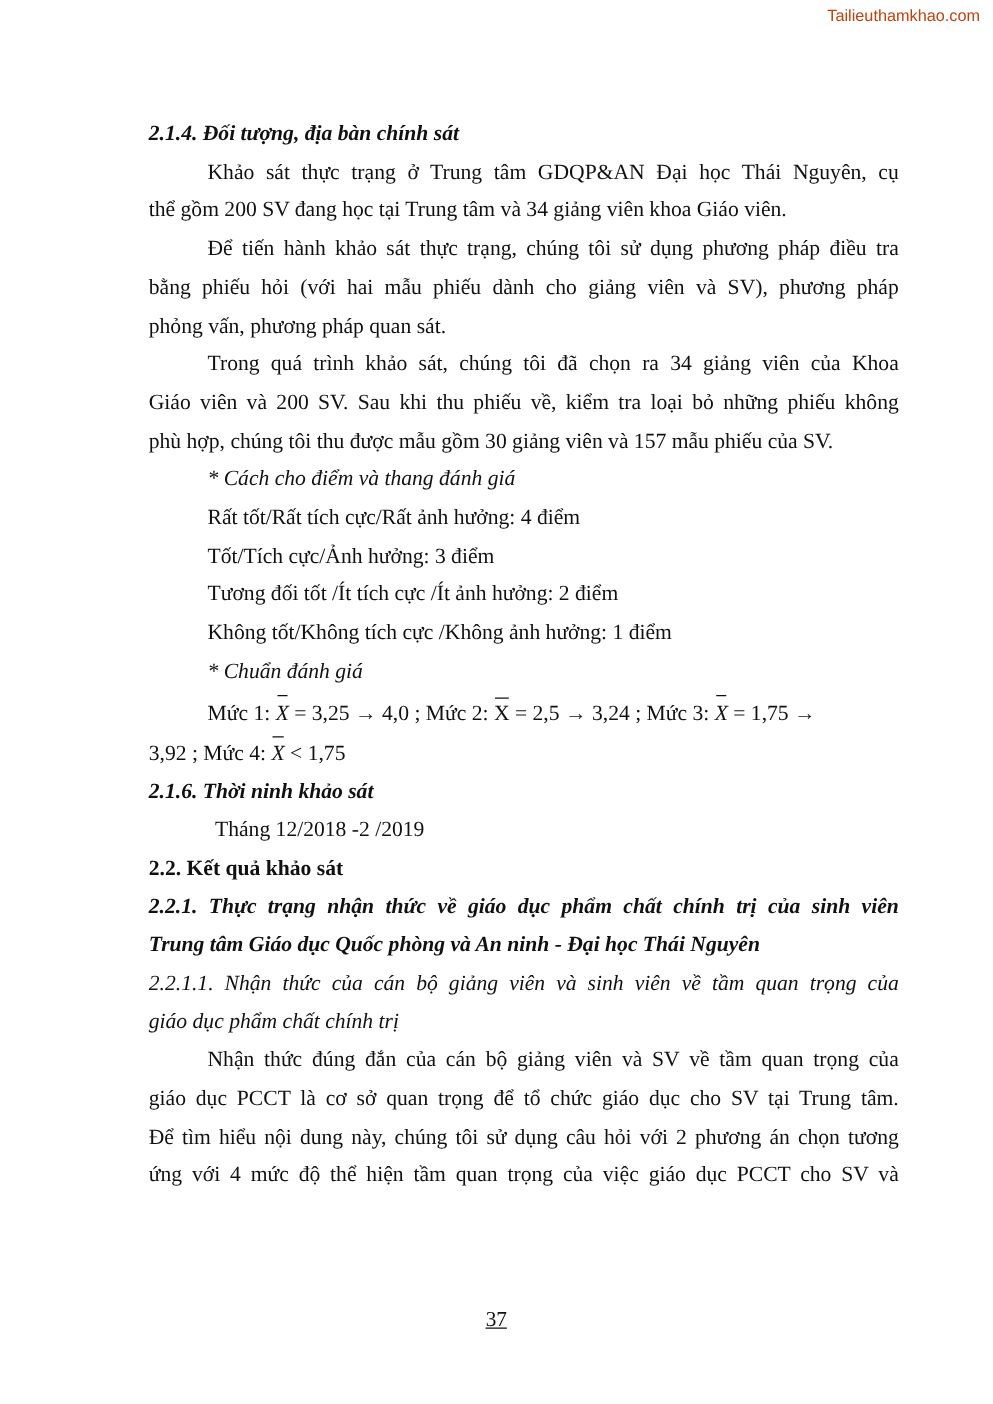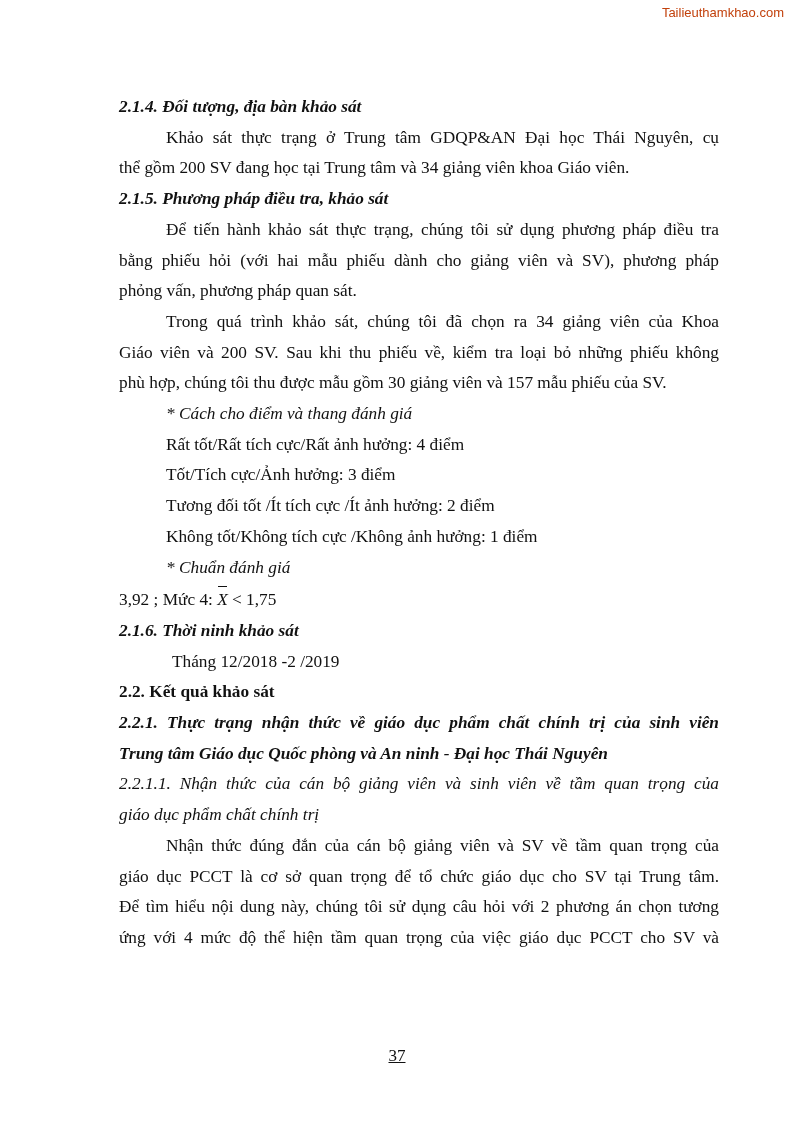--- a/index.html
+++ b/index.html
@@ -89,40 +89,40 @@
       text-decoration: underline;
     }
   </style>
 </head>
 <body>
 
 <div class="watermark">Tailieuthamkhao.com</div>
 
 <div class="content">
 
-  <span class="line h-bi">2.1.4. Đối tượng, địa bàn khảo sát</span>
+  <span class="line h-bi">2.1.4. Đối tượng, địa bàn chính sát</span>
   <span class="line just indent">Khảo sát thực trạng ở Trung tâm GDQP&amp;AN Đại học Thái Nguyên, cụ</span>
   <span class="line">thể gồm 200 SV đang học tại Trung tâm và 34 giảng viên khoa Giáo viên.</span>
 
-  <span class="line h-bi">2.1.5. Phương pháp điều tra, khảo sát</span>
   <span class="line just indent">Để tiến hành khảo sát thực trạng, chúng tôi sử dụng phương pháp điều tra</span>
   <span class="line just">bằng phiếu hỏi (với hai mẫu phiếu dành cho giảng viên và SV), phương pháp</span>
   <span class="line">phỏng vấn, phương pháp quan sát.</span>
 
   <span class="line just indent">Trong quá trình khảo sát, chúng tôi đã chọn ra 34 giảng viên của Khoa</span>
   <span class="line just">Giáo viên và 200 SV. Sau khi thu phiếu về, kiểm tra loại bỏ những phiếu không</span>
   <span class="line">phù hợp, chúng tôi thu được mẫu gồm 30 giảng viên và 157 mẫu phiếu của SV.</span>
 
   <span class="line i indent">* Cách cho điểm và thang đánh giá</span>
   <span class="line indent">Rất tốt/Rất tích cực/Rất ảnh hưởng: 4 điểm</span>
   <span class="line indent">Tốt/Tích cực/Ảnh hưởng: 3 điểm</span>
   <span class="line indent">Tương đối tốt /Ít tích cực /Ít ảnh hưởng: 2 điểm</span>
   <span class="line indent">Không tốt/Không tích cực /Không ảnh hưởng: 1 điểm</span>
 
   <span class="line i indent">* Chuẩn đánh giá</span>
+  <span class="line indent" style="line-height:31px;"><span>Mức 1: </span><span class="xbar">X</span><span> = 3,25  → 4,0 ; Mức 2: </span><span class="xbar-up">X</span><span> = 2,5 → 3,24 ; Mức 3: </span><span class="xbar">X</span><span> = 1,75 →</span></span>
   <span class="line"><span>3,92 ; Mức 4: </span><span class="xbar">X</span><span> &lt; 1,75</span></span>
 
   <span class="line h-bi">2.1.6. Thời ninh khảo sát</span>
   <span class="line" style="padding-left:53px;">Tháng 12/2018 -2 /2019</span>
 
   <span class="line h-b">2.2. Kết quả khảo sát</span>
 
   <span class="line h-bi just">2.2.1. Thực trạng nhận thức về giáo dục phẩm chất chính trị của sinh viên</span>
   <span class="line h-bi">Trung tâm Giáo dục Quốc phòng và An ninh - Đại học Thái Nguyên</span>
 

